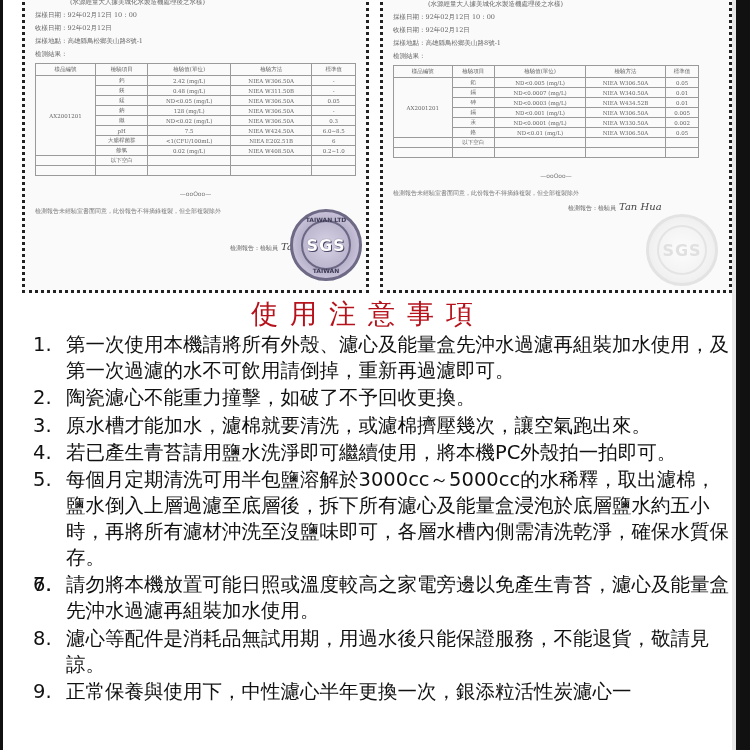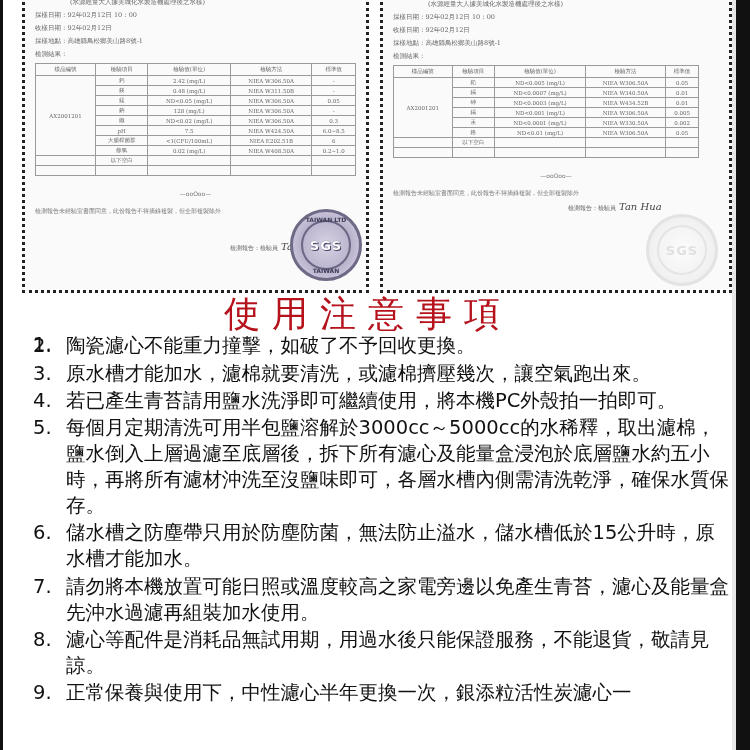--- a/index.html
+++ b/index.html
@@ -33,29 +33,29 @@
   .stamp {
     position: absolute; width: 72px; height: 72px; border-radius: 50%;
     border: 3px solid #6e6a86; box-sizing: border-box;
     background: radial-gradient(circle, #d9d3e6 0%, #b9b3cc 55%, #c7c0d8 70%, #8f89a8 100%);
     display: flex; align-items: center; justify-content: center; flex-direction: column;
   }
   .stamp .ring { position: absolute; inset: 8px; border-radius: 50%; border: 2px solid #6b6784; }
   .stamp .stamp-top, .stamp .stamp-bot { font-size: 6px; color: #3d3a55; font-weight: bold; position: absolute; left: 0; right: 0; text-align: center; }
   .stamp .stamp-top { top: 4px; }
   .stamp .stamp-bot { bottom: 4px; }
-  .stamp .stamp-mid { font-size: 13px; font-weight: bold; color: #fff; text-shadow: 0 0 1px #4a4666, 1px 1px 0 #4a4666; letter-spacing: 1px; }
+  .stamp .stamp-mid { font-size: 16px; font-weight: bold; color: #fff; text-shadow: 0 0 1px #4a4666, 1px 1px 0 #4a4666; letter-spacing: 1px; }
   .stamp.faded { border-color: #e3e3e3; background: radial-gradient(circle, #fcfcfc 0%, #f2f2f2 60%, #e9e9e9 100%); }
   .stamp.faded .ring { border-color: #e4e4e4; }
   .stamp.faded .stamp-mid, .stamp.faded .stamp-top, .stamp.faded .stamp-bot { color: #e0e0e0; text-shadow: none; }
 
   
   .notice-title {
     position: absolute; top: 296px; left: 0; width: 736px; text-align: center;
-    font-family: "DejaVu Sans", sans-serif; font-size: 36px; color: #b5121b;
+    font-family: "DejaVu Sans", sans-serif; font-size: 27px; color: #b5121b;
     letter-spacing: 12px; line-height: 36px;
   }
   .notice-list { position: absolute; top: 332px; left: 33px; width: 700px; margin: 0; padding: 0; list-style: none; }
   .notice-item { position: relative; padding-left: 33px; font-size: 19.5px; line-height: 26px; color: #111; margin-bottom: 1.3px; }
   .notice-item .num { position: absolute; left: 0; top: 0; width: 30px; }
 </style>
 </head>
 <body>
 
 <div class="edge-left"></div>
@@ -235,22 +235,22 @@
   <div class="stamp faded" style="left:263px; top:218px;">
     <div class="ring"></div>
     <div class="stamp-top"></div>
     <div class="stamp-mid">SGS</div>
     <div class="stamp-bot"></div>
   </div>
 </div>
 
 <div class="notice-title">使用注意事項</div>
 <ol class="notice-list">
-  <li class="notice-item"><span class="num">1.</span></li>
+  <li class="notice-item"><span class="num">1.</span><span>第一次使用本機請將所有外殼、濾心及能量盒先沖水過濾再組裝加水使用，及第一次過濾的水不可飲用請倒掉，重新再過濾即可。</span></li>
   <li class="notice-item"><span class="num">2.</span><span>陶瓷濾心不能重力撞擊，如破了不予回收更換。</span></li>
   <li class="notice-item"><span class="num">3.</span><span>原水槽才能加水，濾棉就要清洗，或濾棉擠壓幾次，讓空氣跑出來。</span></li>
   <li class="notice-item"><span class="num">4.</span><span>若已產生青苔請用鹽水洗淨即可繼續使用，將本機PC外殼拍一拍即可。</span></li>
   <li class="notice-item"><span class="num">5.</span><span>每個月定期清洗可用半包鹽溶解於3000cc～5000cc的水稀釋，取出濾棉，鹽水倒入上層過濾至底層後，拆下所有濾心及能量盒浸泡於底層鹽水約五小時，再將所有濾材沖洗至沒鹽味即可，各層水槽內側需清洗乾淨，確保水質保存。</span></li>
-  <li class="notice-item"><span class="num">6.</span><span>儲水槽之防塵帶只用於防塵防菌，無法防止溢水，儲水槽低於15公升時，原水槽才能加水。</span></li>
+  <li class="notice-item"><span class="num">6.</span></li>
   <li class="notice-item"><span class="num">7.</span><span>請勿將本機放置可能日照或溫度較高之家電旁邊以免產生青苔，濾心及能量盒先沖水過濾再組裝加水使用。</span></li>
   <li class="notice-item"><span class="num">8.</span><span>濾心等配件是消耗品無試用期，用過水後只能保證服務，不能退貨，敬請見諒。</span></li>
   <li class="notice-item"><span class="num">9.</span><span>正常保養與使用下，中性濾心半年更換一次，銀添粒活性炭濾心一</span></li>
 </ol>
 
 </body></html>

